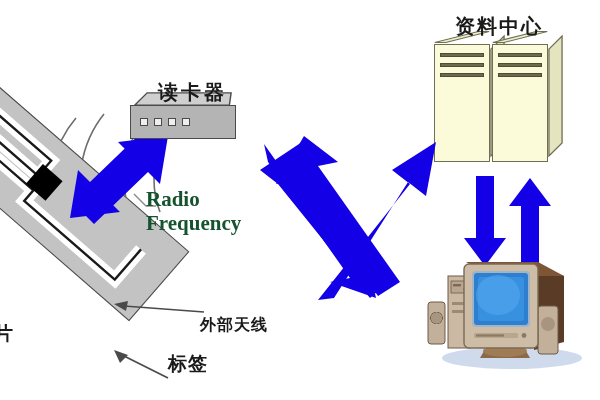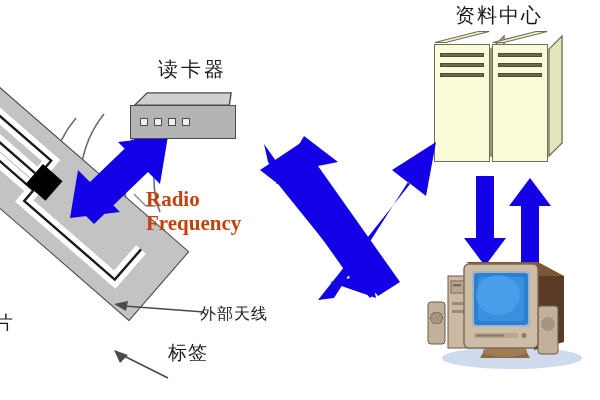--- a/index.html
+++ b/index.html
@@ -1,31 +1,31 @@
 <!DOCTYPE html>
 <html><head>
 <meta charset="utf-8">
 <style>
   html,body{margin:0;padding:0;background:#fff;}
   body{width:600px;height:400px;overflow:hidden;
        font-family:"Liberation Sans","DejaVu Sans",sans-serif;}
   #stage{position:relative;width:600px;height:400px;background:#ffffff;}
 
   .lbl{position:absolute;white-space:nowrap;color:#1a1a1a;}
-  .cjk{font-family:"DejaVu Sans","Liberation Sans",sans-serif;font-weight:400;}
+  .cjk{font-family:"DejaVu Sans","Liberation Sans",sans-serif;font-weight:700;margin-top:11px;}
 
   
   #title-datacenter{left:455px;top:2px;font-size:20px;letter-spacing:2px;}
-  #label-reader{left:158px;top:56px;font-size:20px;letter-spacing:3px;}
+  #label-reader{left:158px;top:68px;font-size:20px;letter-spacing:3px;}
   #label-display{left:466px;top:368px;font-size:19px;letter-spacing:2px;}
   #label-antenna{left:200px;top:304px;font-size:16px;letter-spacing:1px;}
   #label-tag{left:168px;top:340px;font-size:19px;letter-spacing:1px;}
   #label-chip{left:-6px;top:310px;font-size:19px;letter-spacing:1px;}
   #label-rf{left:146px;top:188px;font-size:21px;line-height:1.12;
-            font-family:"Liberation Serif","DejaVu Serif",serif;font-weight:700;color:#c2410c;}
+            font-family:"Liberation Serif","DejaVu Serif",serif;font-weight:700;color:#14532d;}
   #label-rf span{display:block;}
 
   
   #reader{position:absolute;left:126px;top:92px;width:114px;height:48px;}
   #reader .rtop{position:absolute;left:0;top:0;width:100%;height:14px;}
   #reader .rface{position:absolute;left:4px;top:13px;width:106px;height:34px;
      background:#b4b4b4;border:1.6px solid #4a4a4a;box-sizing:border-box;}
   #reader .leds{position:absolute;left:14px;top:26px;display:flex;gap:6px;}
   #reader .leds i{display:block;width:8px;height:8px;background:#efefef;
      border:1.4px solid #4a4a4a;box-sizing:border-box;}

